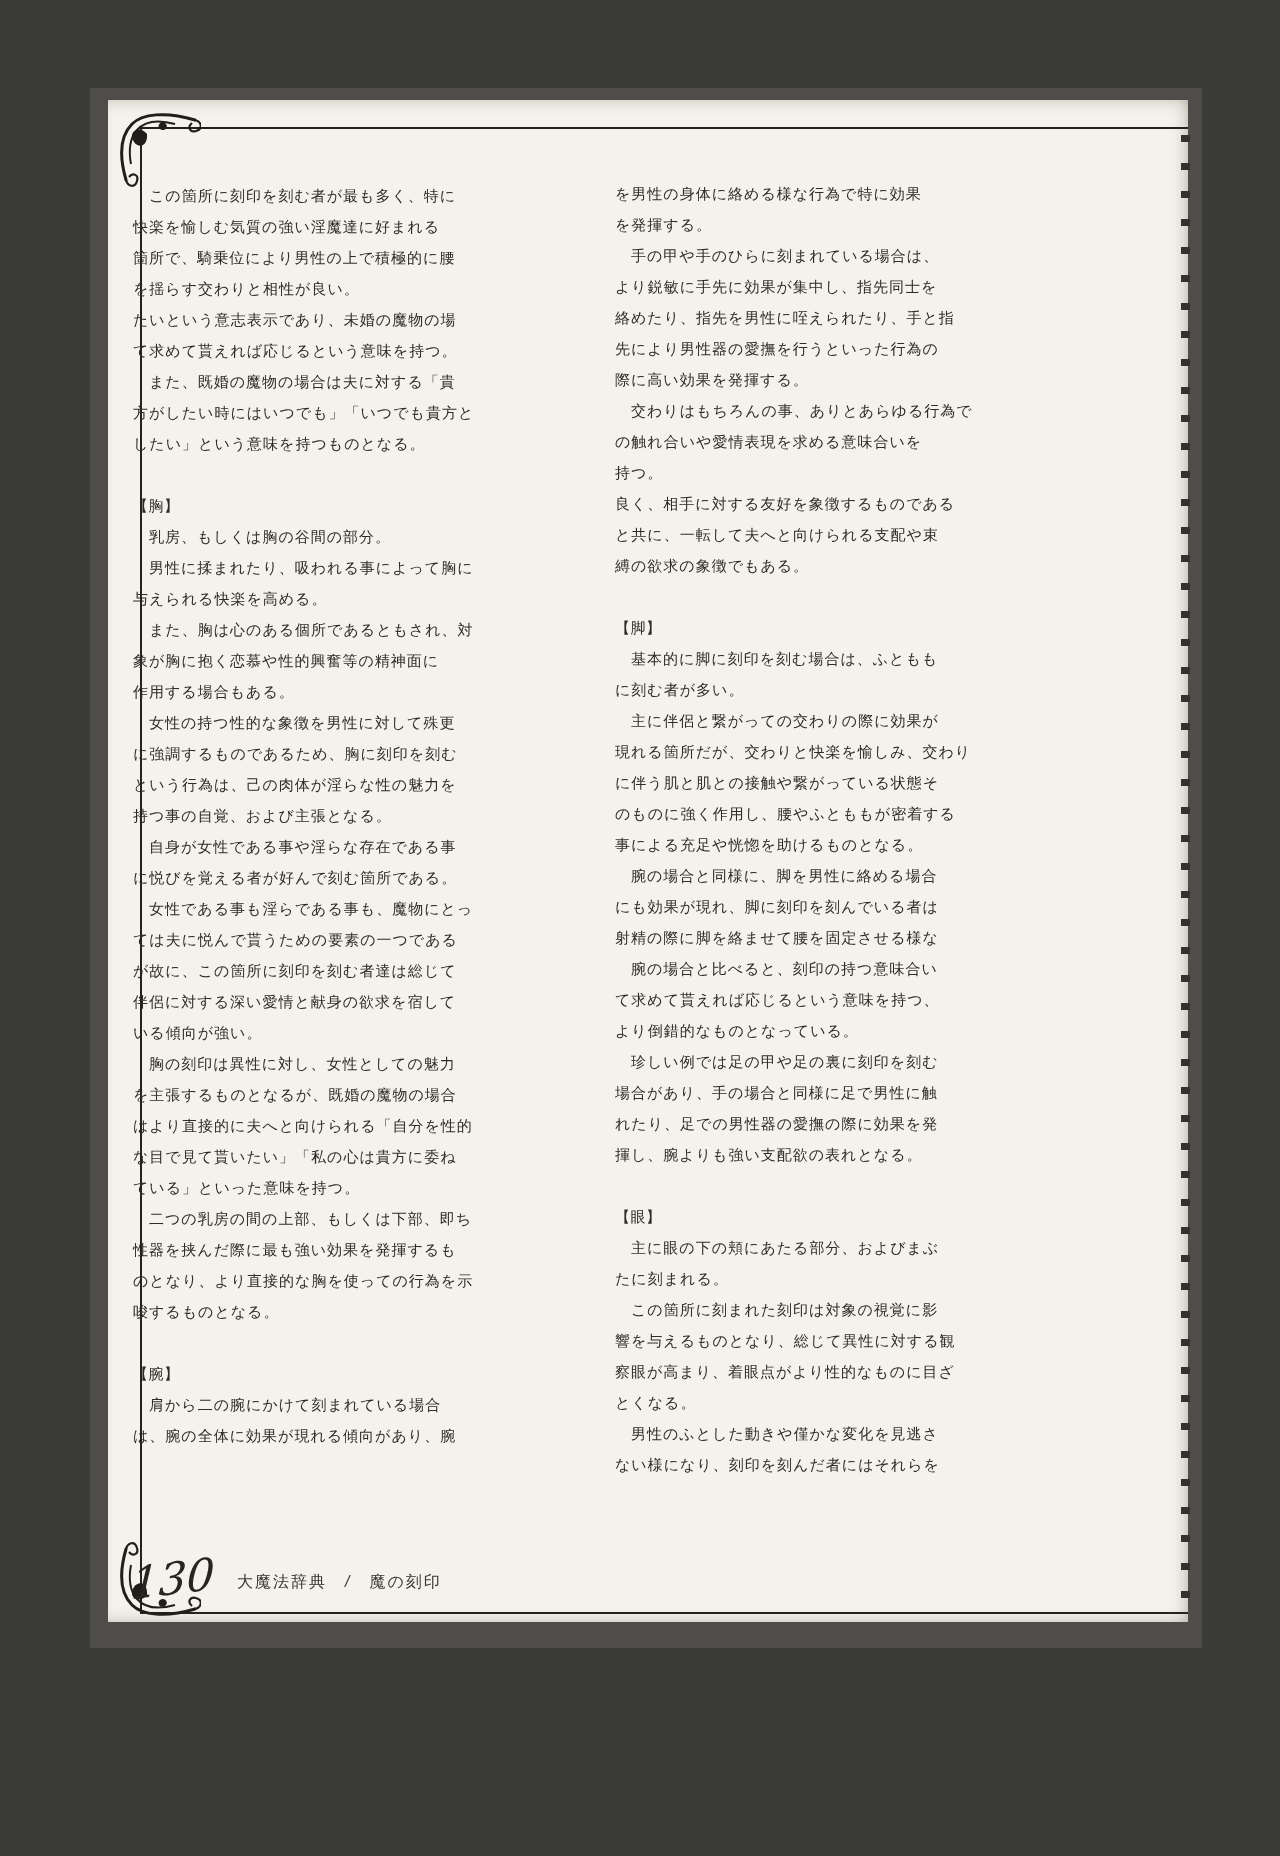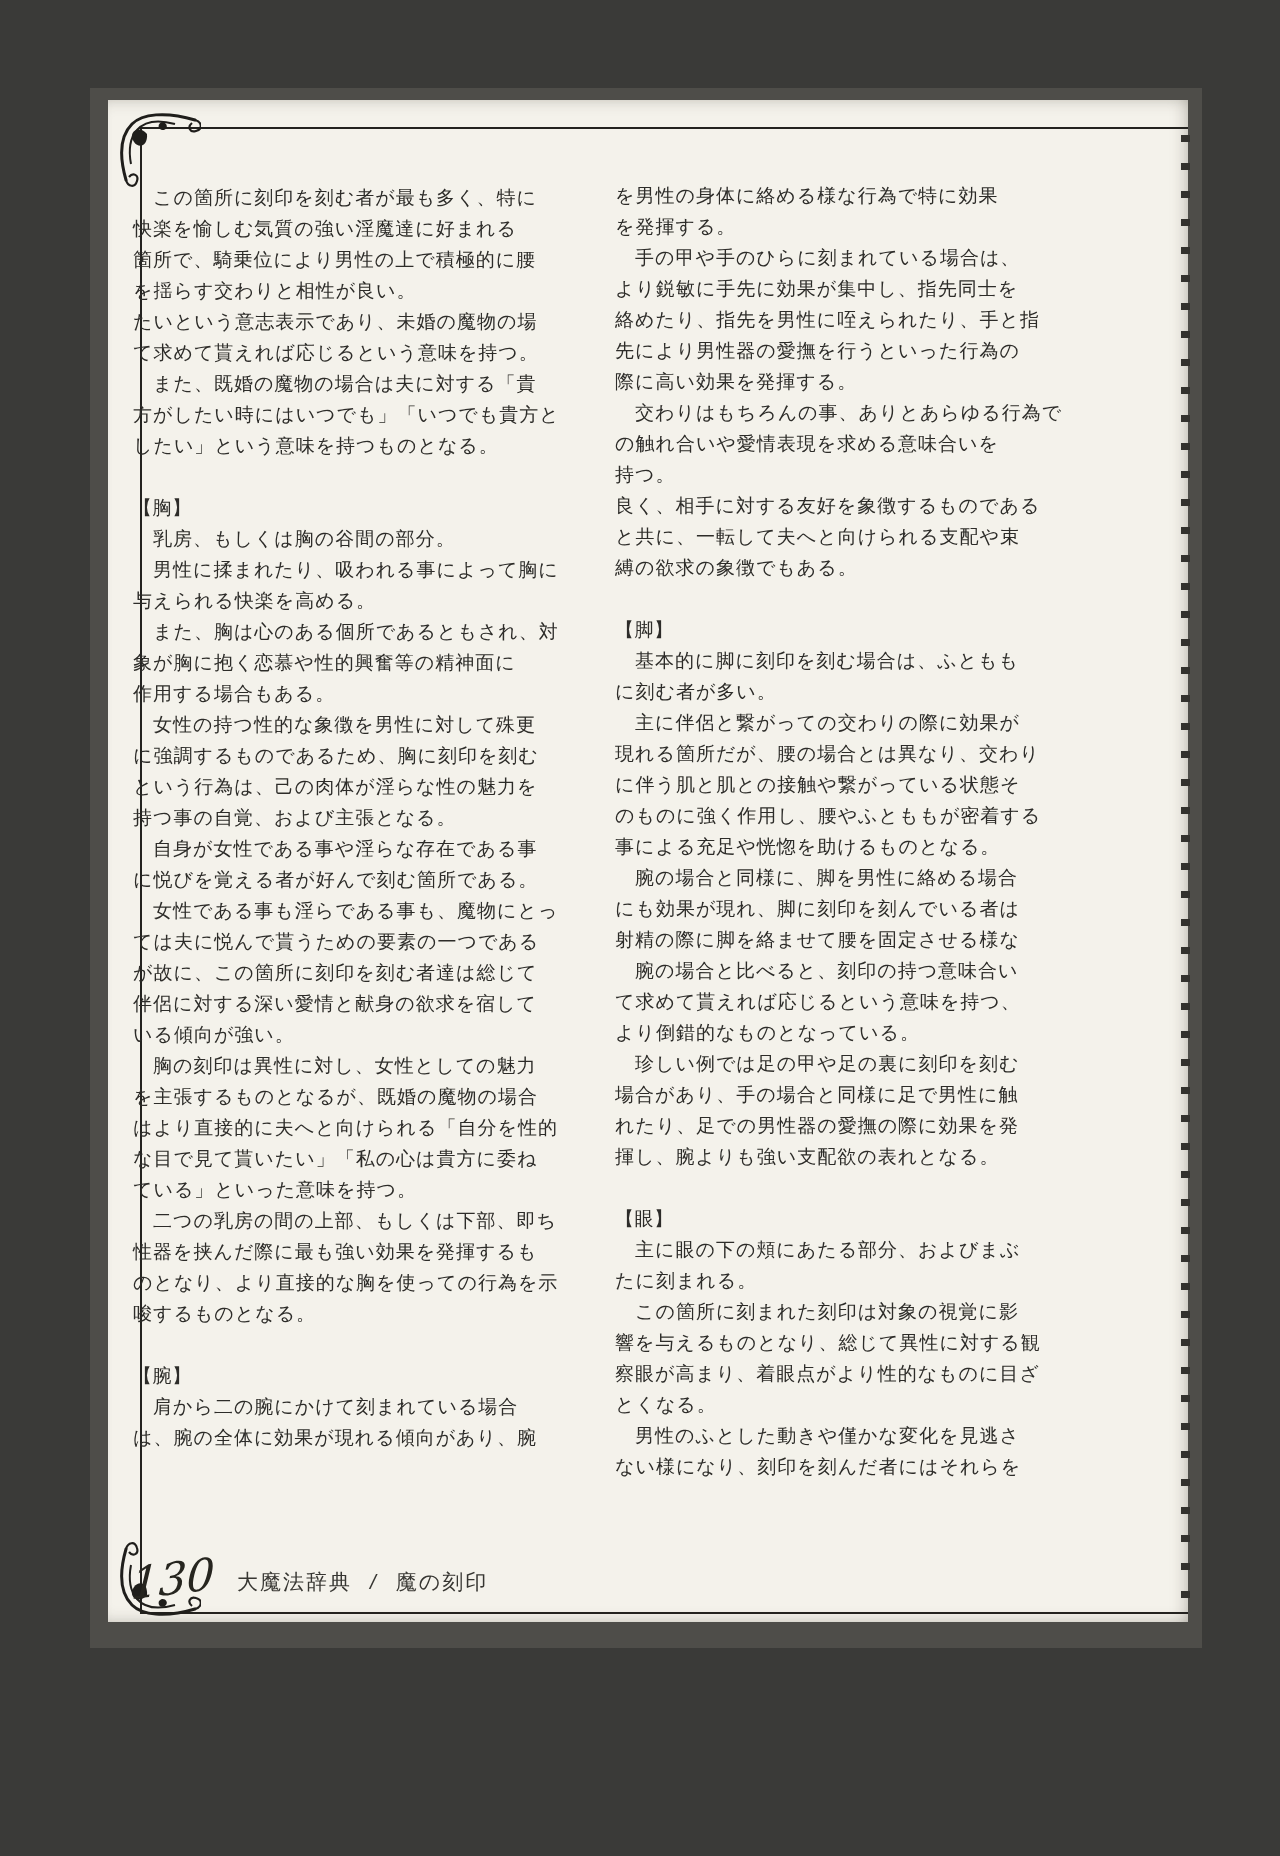--- a/index.html
+++ b/index.html
@@ -11,31 +11,31 @@
                     inset 0 12px 16px -12px rgba(55,50,40,.22),
                     inset 0 -12px 16px -12px rgba(55,50,40,.22);}
   .frame-top{position:absolute;left:32px;top:27px;right:0;height:2px;background:#23221f;}
   .frame-left{position:absolute;left:32px;top:27px;width:2px;height:1487px;background:#23221f;}
   .frame-bottom{position:absolute;left:32px;top:1512px;right:0;height:2px;background:#23221f;}
   .perforation{position:absolute;right:-2px;top:14px;bottom:14px;width:9px;
          background:repeating-linear-gradient(to bottom,transparent 0 21px,#33322e 21px 28px);}
   .corner{position:absolute;left:7px;width:86px;height:78px;}
   .corner.top{top:11px;}
   .corner.bottom{top:1440px;transform:scaleY(-1);}
-  .column{position:absolute;width:470px;font-family:Liberation Sans, sans-serif;
-          font-size:19px;color:#2d2c29;letter-spacing:1px;}
+  .column{position:absolute;width:470px;font-family:Liberation Mono, monospace;
+          font-size:15px;color:#2d2c29;letter-spacing:1px;}
   .column.left{left:25px;top:82px;}
   .column.right{left:507px;top:80px;}
   .column .line{height:31px;line-height:31px;white-space:pre;}
   .column .line.heading{letter-spacing:0.5px;}
   .footer{position:absolute;left:23px;top:1455px;height:48px;display:flex;align-items:center;gap:22px;}
   .page-number{font-family:"DejaVu Serif",serif;font-style:italic;font-size:44px;color:#26251f;
                transform:rotate(-7deg) skewX(-10deg);line-height:1;}
   .footer-text{display:flex;align-items:center;gap:18px;font-family:"Liberation Sans","DejaVu Sans",sans-serif;
-               font-size:21px;letter-spacing:2px;color:#373632;padding-top:6px;}
+               font-size:16px;letter-spacing:2px;color:#373632;padding-top:6px;}
   .footer-sep{font-style:italic;}
 </style>
 </head>
 <body>
 
 <div class="scene">
   <div class="backing"></div>
 
   <div class="paper">
 
@@ -117,21 +117,21 @@
         <div class="line">の触れ合いや愛情表現を求める意味合いを</div>
         <div class="line">持つ。</div>
         <div class="line">良く、相手に対する友好を象徴するものである</div>
         <div class="line">と共に、一転して夫へと向けられる支配や束</div>
         <div class="line">縛の欲求の象徴でもある。</div>
         <div class="line blank"></div>
         <div class="line heading">【脚】</div>
         <div class="line">　基本的に脚に刻印を刻む場合は、ふともも</div>
         <div class="line">に刻む者が多い。</div>
         <div class="line">　主に伴侶と繋がっての交わりの際に効果が</div>
-        <div class="line">現れる箇所だが、腰の場合とは異なり、交わり</div>
+        <div class="line">現れる箇所だが、交わりと快楽を愉しみ、交わり</div>
         <div class="line">に伴う肌と肌との接触や繋がっている状態そ</div>
         <div class="line">のものに強く作用し、腰やふとももが密着する</div>
         <div class="line">事による充足や恍惚を助けるものとなる。</div>
         <div class="line">　腕の場合と同様に、脚を男性に絡める場合</div>
         <div class="line">にも効果が現れ、脚に刻印を刻んでいる者は</div>
         <div class="line">射精の際に脚を絡ませて腰を固定させる様な</div>
         <div class="line">　腕の場合と比べると、刻印の持つ意味合い</div>
         <div class="line">て求めて貰えれば応じるという意味を持つ、</div>
         <div class="line">より倒錯的なものとなっている。</div>
         <div class="line">　珍しい例では足の甲や足の裏に刻印を刻む</div>

